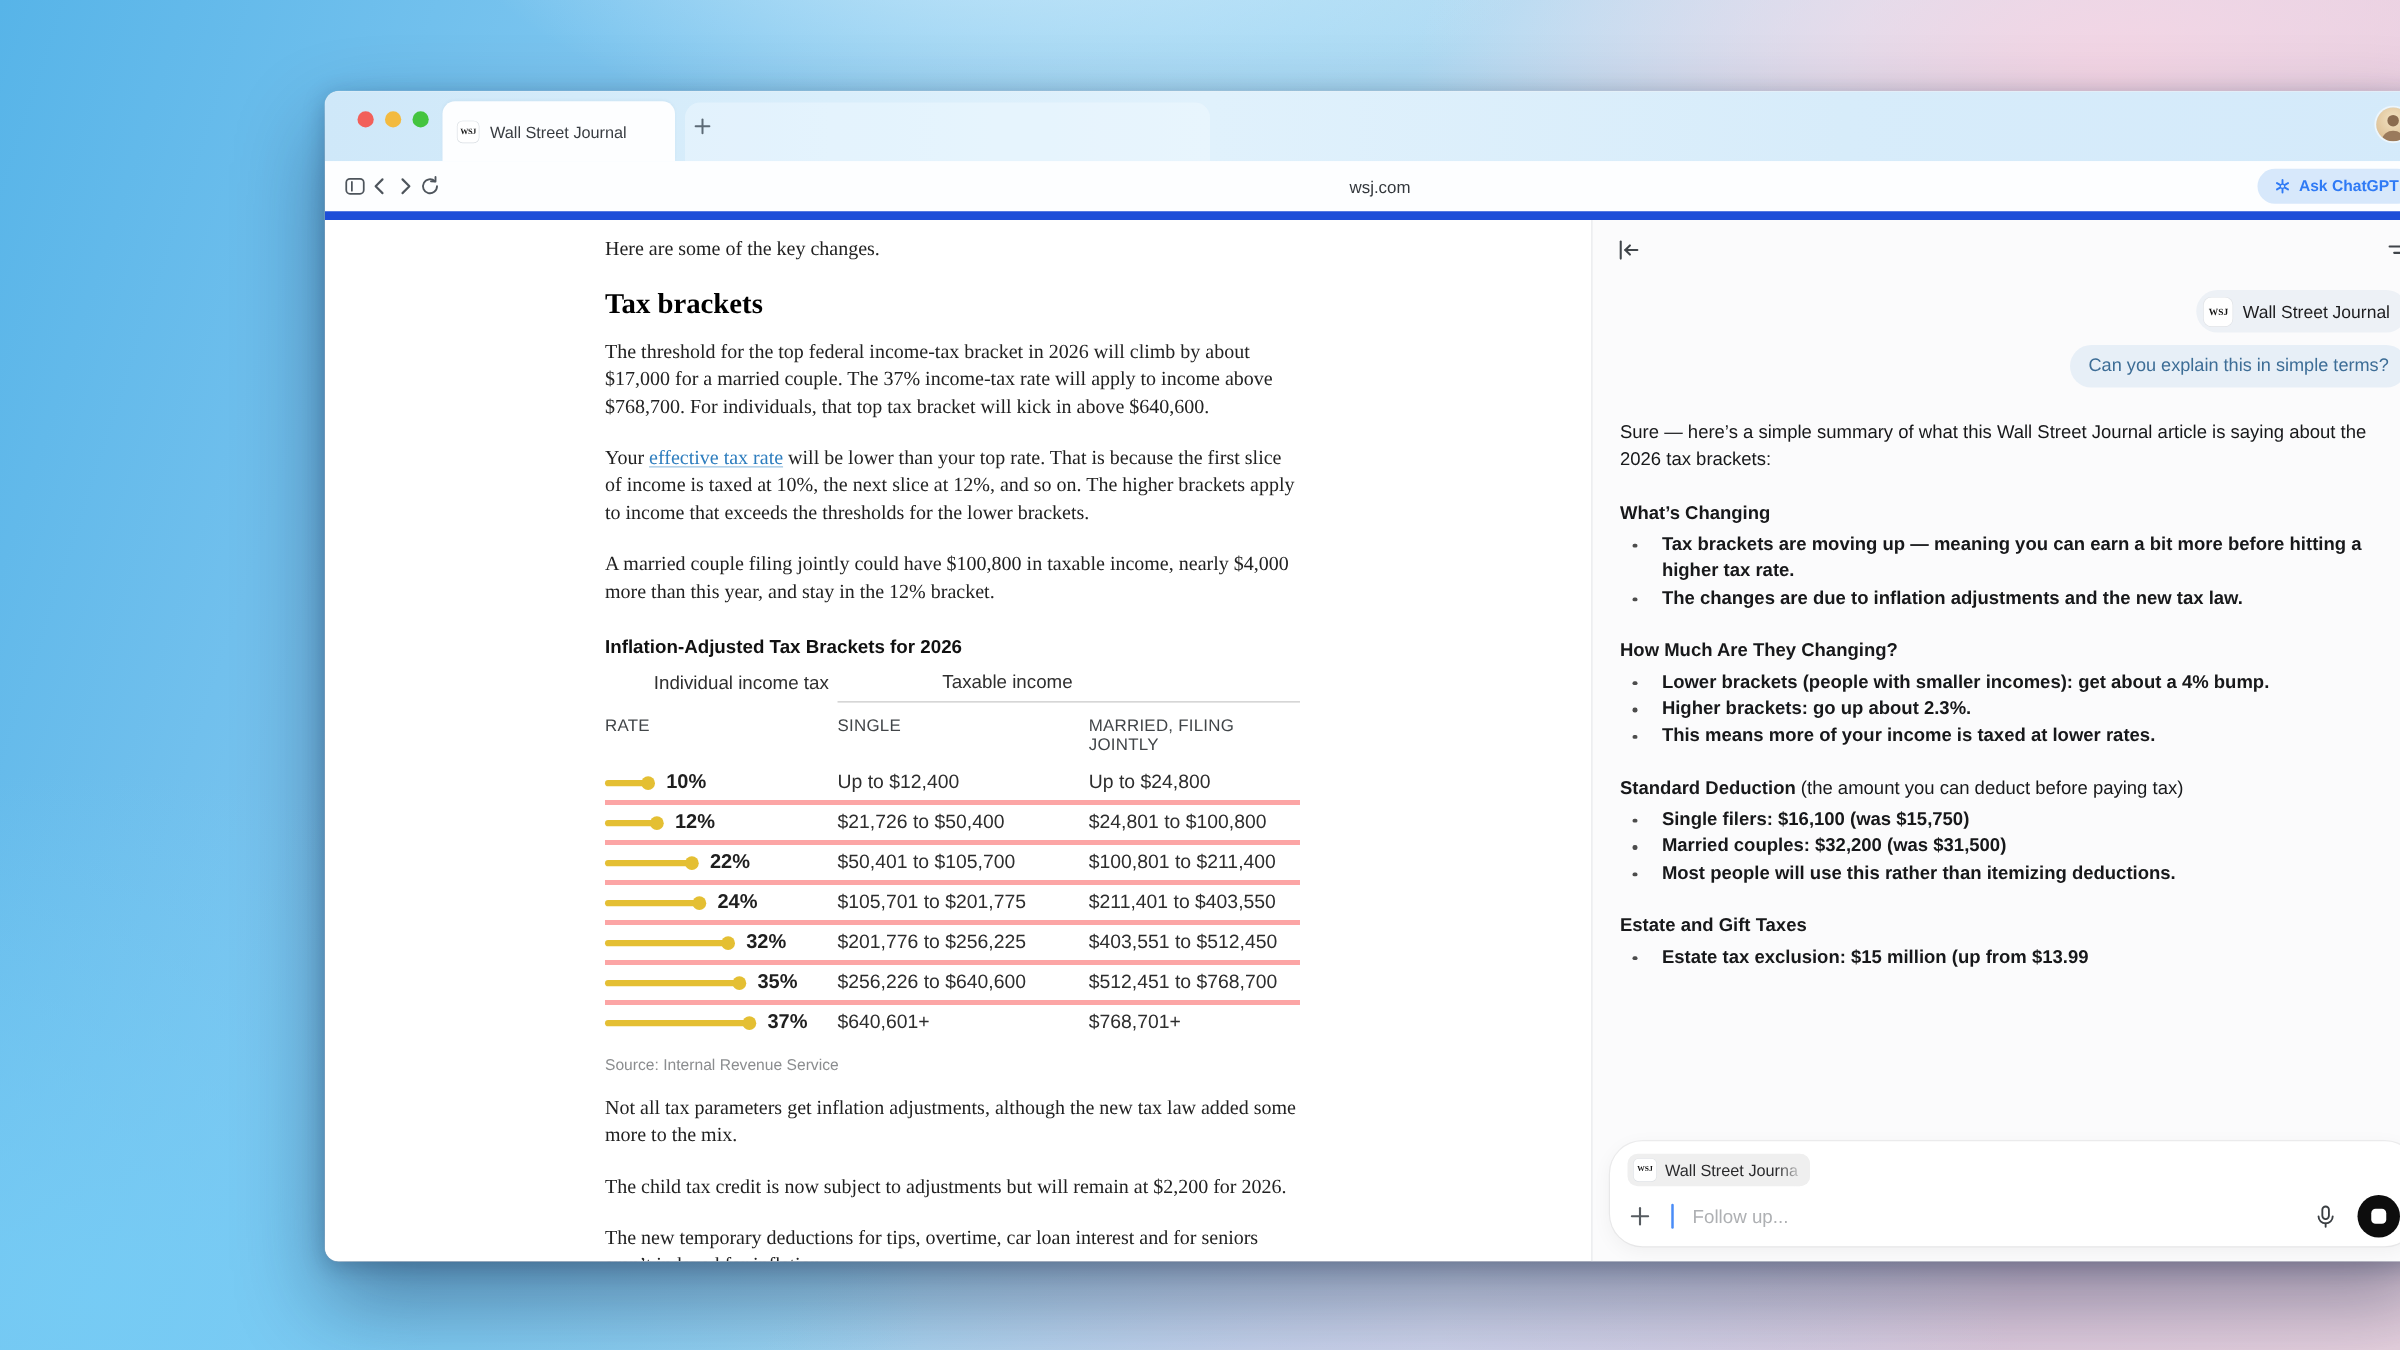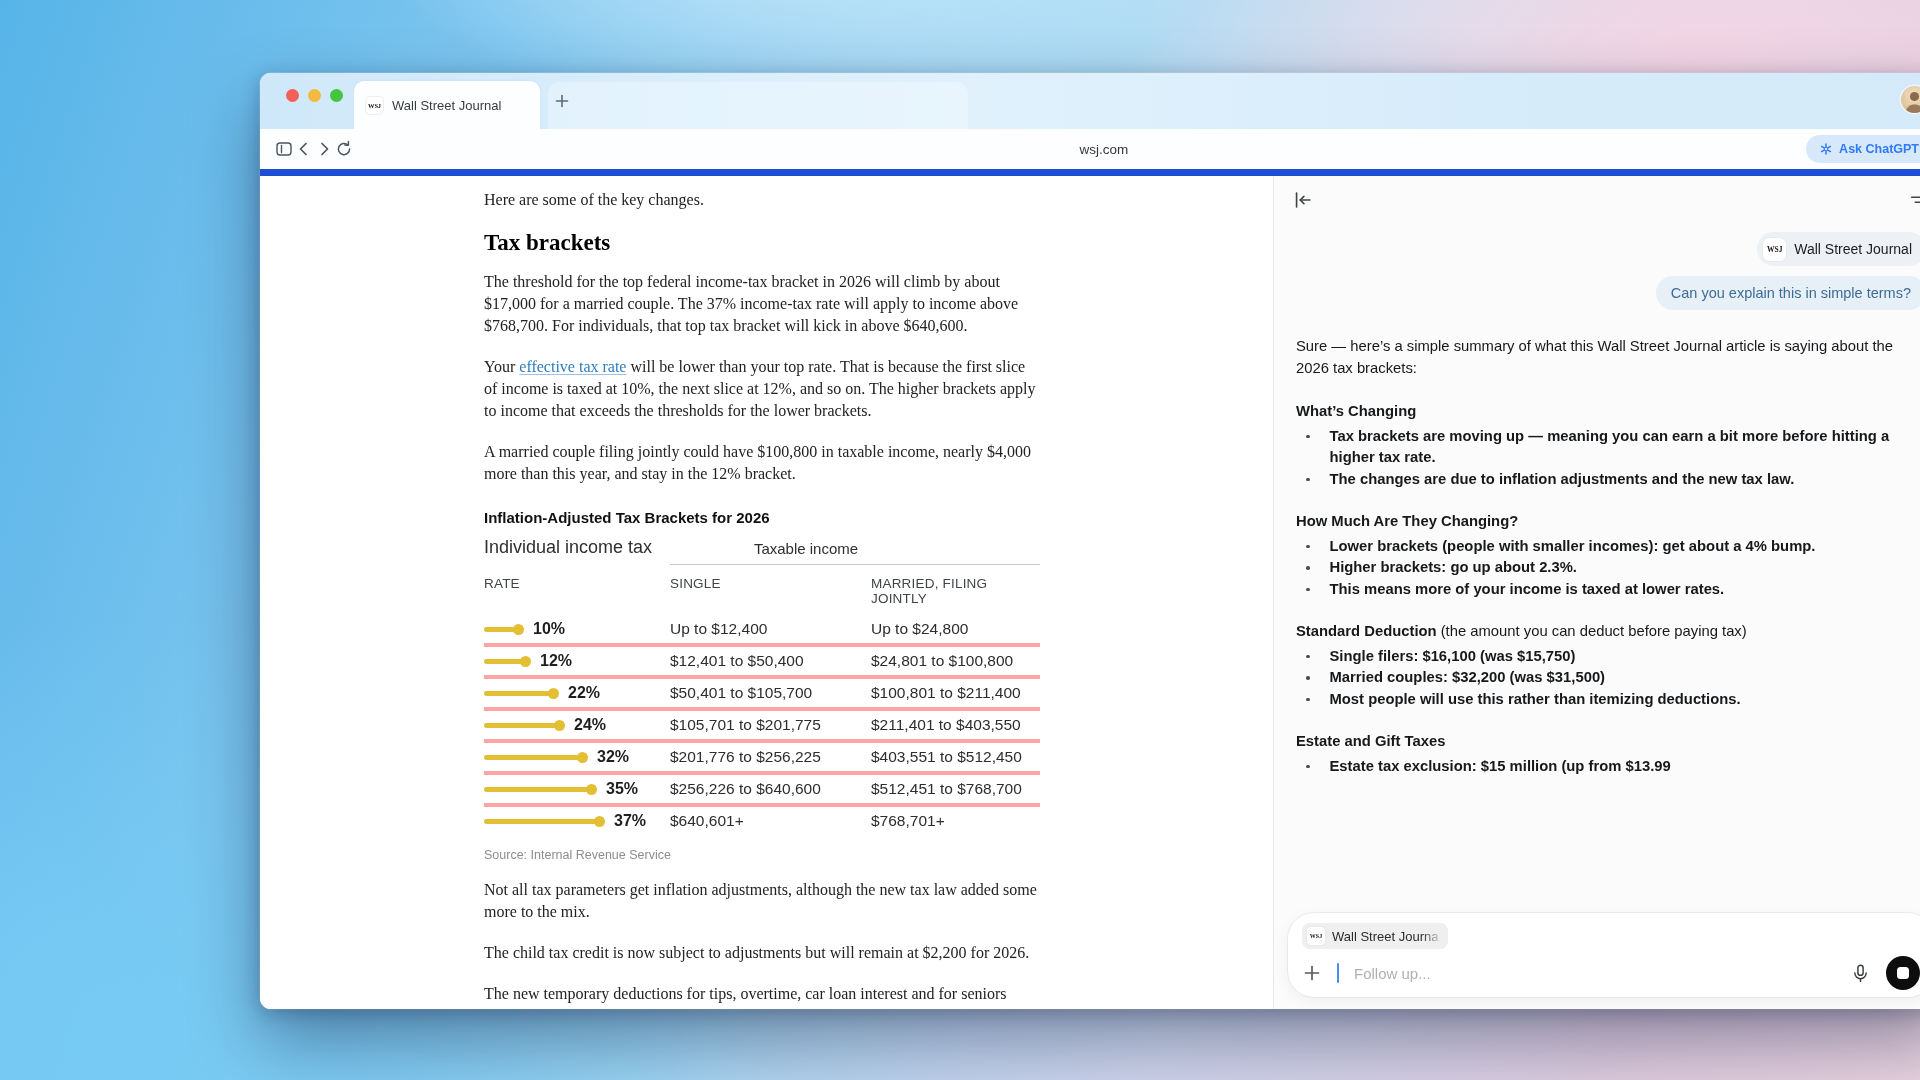--- a/index.html
+++ b/index.html
@@ -50,21 +50,21 @@
     padding:13px 0 0 224px;font-family:"Liberation Serif","DejaVu Serif",serif;color:#222;}
   .art-inner{width:556px;}
   .p{font-size:16px;line-height:22px;margin:0 0 19px;}
   .h2{font-size:23px;font-weight:700;color:#000000;margin:24px 0 15px;}
   .h2.first{margin-top:15px;}
   .alink{color:var(--link_blue);text-decoration:underline;text-decoration-color:#9cc4e2;text-underline-offset:2px;cursor:pointer;}
 
   .tblock{margin:24px 0 17px;font-family:"Liberation Sans","DejaVu Sans",sans-serif;width:556px;}
   .tb-title{font-size:15px;font-weight:700;color:#111;margin-bottom:11px;}
   .tb-group{display:grid;grid-template-columns:186px 370px;align-items:end;margin-bottom:1px;}
-  .tb-gl{font-size:18px;color:#2f2f2f;padding-bottom:7px;}
+  .tb-gl{font-size:15px;color:#2f2f2f;padding-bottom:7px;margin-left:39px;}
   .tb-gr{font-size:15px;color:#2f2f2f;text-align:center;padding:0 98px 7px 0;border-bottom:1px solid #c9c9c9;}
   .tb-head{display:grid;grid-template-columns:186px 201px 169px;padding:10px 0 9px;font-size:13.5px;color:#414548;letter-spacing:.2px;}
   .tb-row{display:grid;grid-template-columns:186px 201px 169px;align-items:center;height:28px;font-size:15.5px;color:#2d2d2d;}
   .tb-row + .tb-row{border-top:4px solid #fca5a5;}
   .rate-cell{display:flex;align-items:center;gap:9px;}
   .bar-wrap{position:relative;height:12px;flex:0 0 auto;}
   .bar-line{position:absolute;left:0;right:5px;top:4px;height:4.5px;border-radius:3px;background:var(--accent_yellow);}
   .bar-dot{position:absolute;right:0;top:.5px;width:11px;height:11px;border-radius:50%;background:var(--accent_yellow);}
   .rate-label{font-size:16px;font-weight:700;color:#1f1f1f;}
   .tb-source{margin-top:13px;font-size:12.5px;color:#8b8d8f;}
@@ -215,21 +215,21 @@
               <div>Up to $24,800</div>
             </div>
             <div class="tb-row">
               <div class="rate-cell">
                   <div class="bar-wrap" style="width: 47px;">
                     <div class="bar-line"></div>
                     <div class="bar-dot"></div>
                   </div>
                   <span class="rate-label">12%</span>
                 </div>
-              <div>$12,401 to $50,400</div>
+              <div>$21,726 to $50,400</div>
               <div>$24,801 to $100,800</div>
             </div>
             <div class="tb-row">
               <div class="rate-cell">
                   <div class="bar-wrap" style="width: 75px;">
                     <div class="bar-line"></div>
                     <div class="bar-dot"></div>
                   </div>
                   <span class="rate-label">22%</span>
                 </div>

